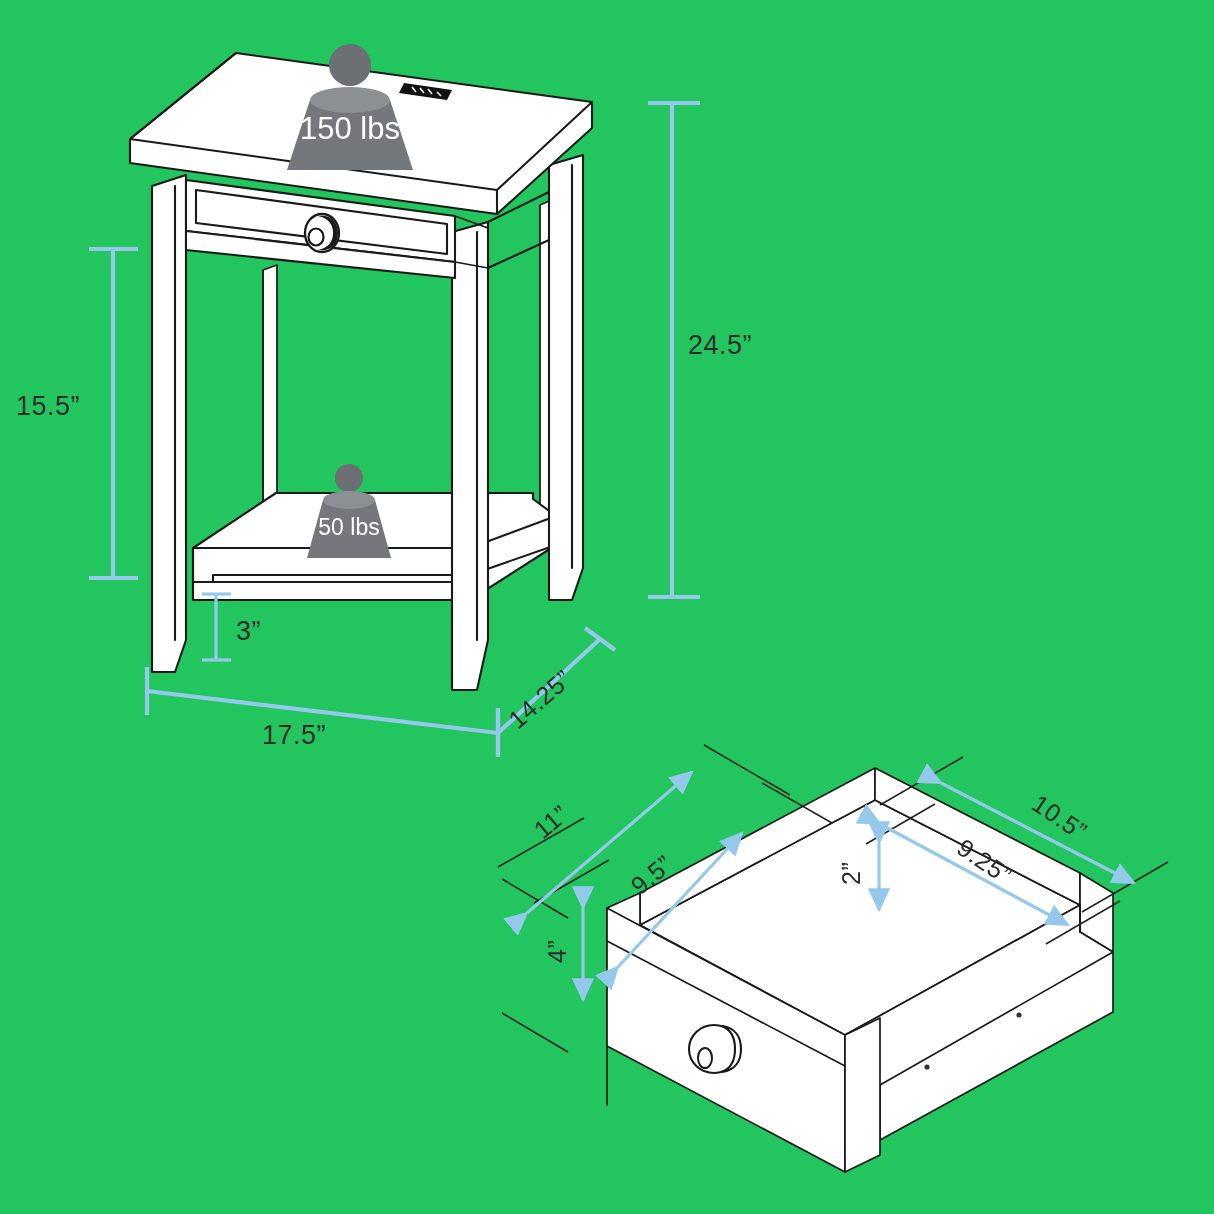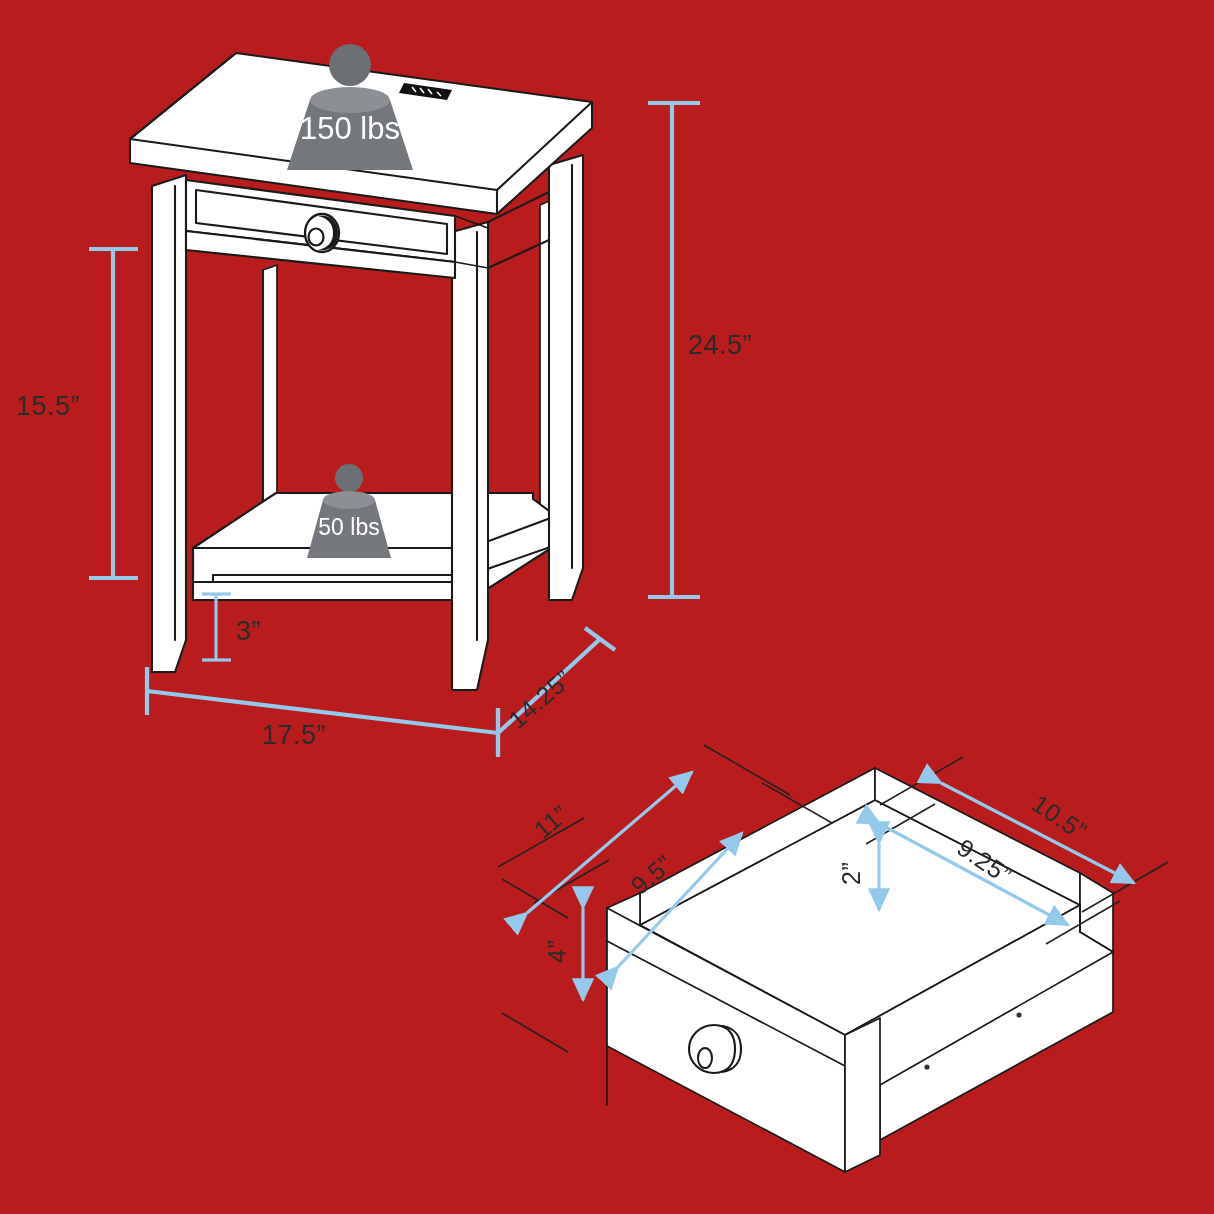--- a/index.html
+++ b/index.html
@@ -1,17 +1,17 @@
 <!DOCTYPE html>
 <html><head>
 <meta charset="utf-8">
 <style>
   html,body{margin:0;padding:0;background:#ffffff;}
   body{width:1214px;height:1214px;overflow:hidden;font-family:"Liberation Sans",sans-serif;}
-  #stage{position:relative;width:1214px;height:1214px;background:#b91c1c;text-decoration:underline;}
+  #stage{position:relative;width:1214px;height:1214px;background:#22c55e;text-decoration:underline;}
   svg{display:block;}
   .ln{fill:none;stroke:#1a1a1a;stroke-width:2.1;stroke-linejoin:round;stroke-linecap:round;}
   .ln-thin{fill:none;stroke:#1a1a1a;stroke-width:1.7;stroke-linejoin:round;stroke-linecap:round;}
   .face{fill:#ffffff;stroke:#1a1a1a;stroke-width:2.1;stroke-linejoin:round;stroke-linecap:round;}
   .face-thin{fill:#ffffff;stroke:#1a1a1a;stroke-width:1.7;stroke-linejoin:round;stroke-linecap:round;}
   .dim{fill:none;stroke:#95c9ec;stroke-width:4.2;stroke-linecap:butt;}
   .dim-thin{fill:none;stroke:#95c9ec;stroke-width:3.2;stroke-linecap:butt;}
   .ext{fill:none;stroke:#222222;stroke-width:1.5;}
   .dtext{font-family:"Liberation Sans",sans-serif;font-size:27px;fill:#2b2b2b;letter-spacing:0.5px;}
   .dtext-sm{font-family:"Liberation Sans",sans-serif;font-size:25px;fill:#2b2b2b;letter-spacing:0.5px;}

